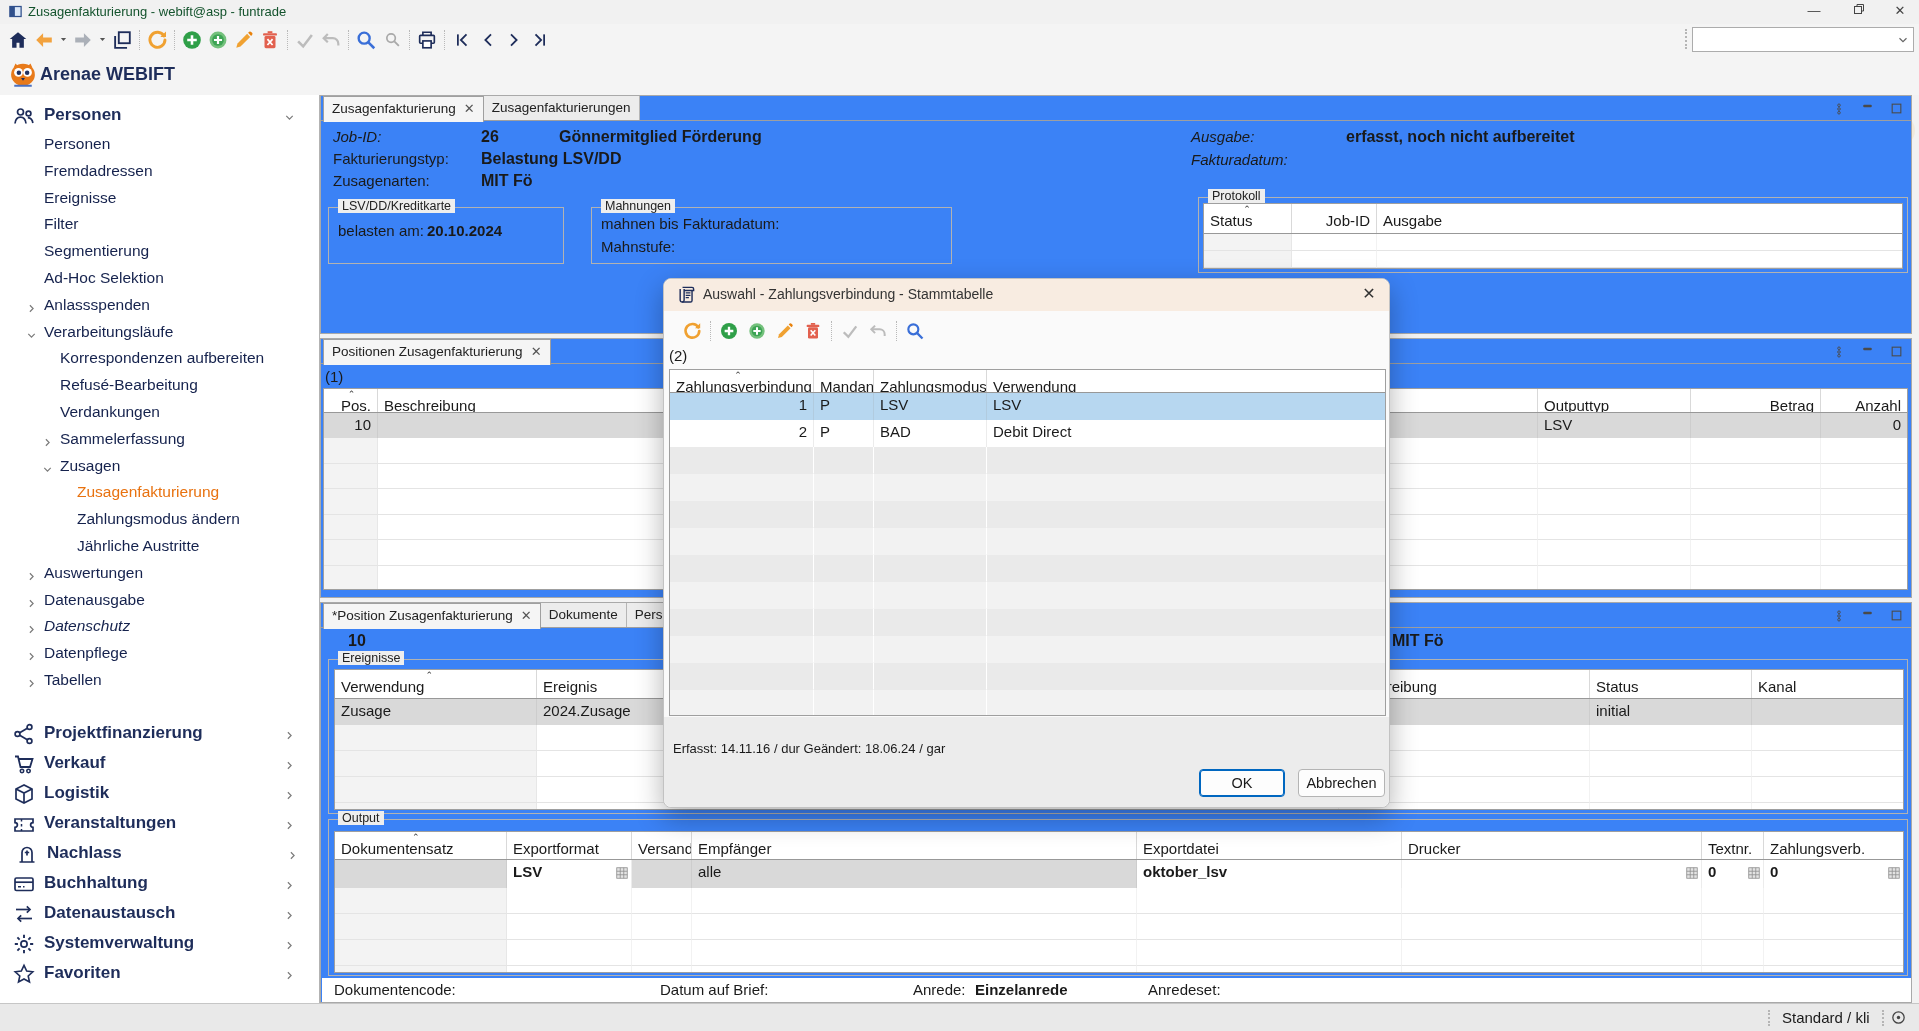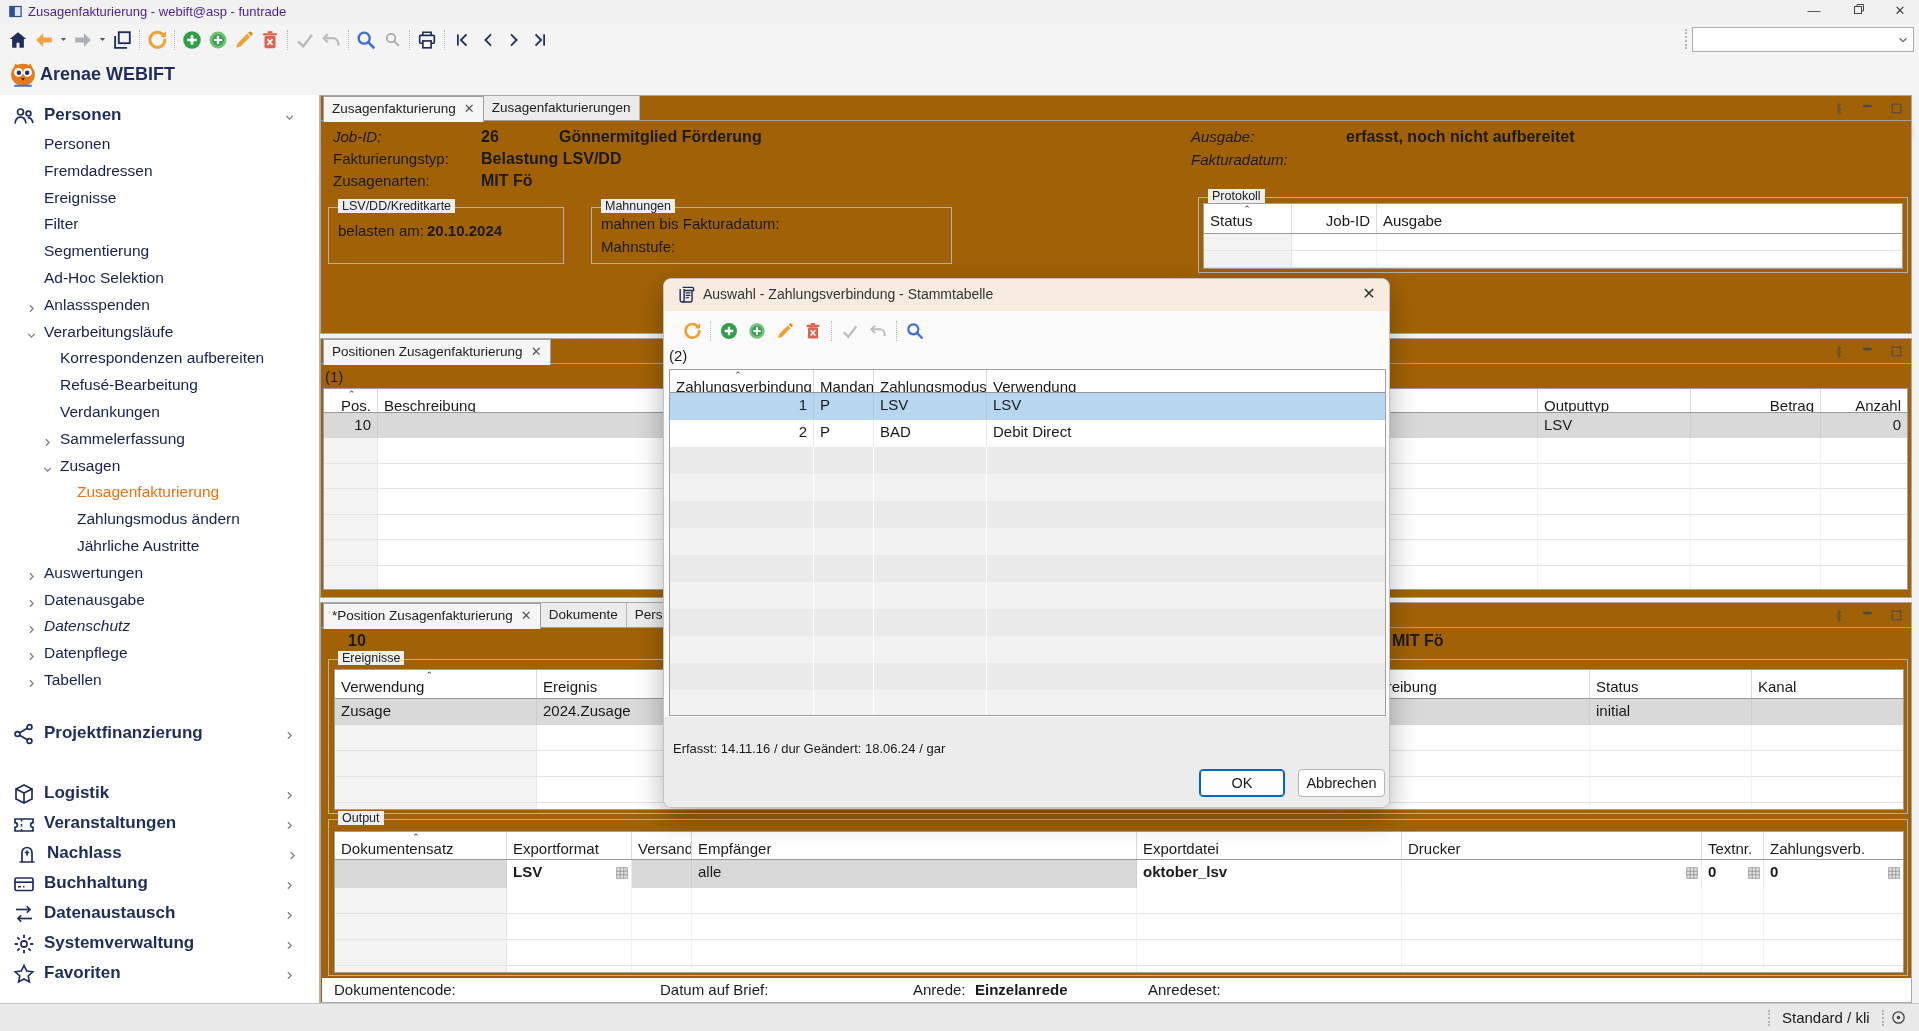--- a/index.html
+++ b/index.html
@@ -1,20 +1,20 @@
 <!DOCTYPE html>
 <html><head>
 <meta charset="utf-8">
 <style>
   * { margin:0; padding:0; box-sizing:border-box; }
   html,body { width:1919px; height:1031px; overflow:hidden; font-family:"Liberation Sans",sans-serif; }
   body { background:#f2f2f2; color:#1a1a1a; }
   .abs { position:absolute; }
   #titlebar { position:absolute; left:0; top:0; width:1919px; height:24px; background:#f1f1f1; }
-  #titlebar .ttext { position:absolute; left:28px; top:4px; font-size:13px; color:#4c1d95; }
+  #titlebar .ttext { position:absolute; left:28px; top:4px; font-size:13px; color:#14532d; }
   .wbtn { position:absolute; top:3px; width:30px; height:18px; text-align:center; color:#444; font-size:13px; }
   #toolbar { position:absolute; left:0; top:24px; width:1919px; height:31px; background:#f4f4f4; display:flex; align-items:center; }
   .tbi { width:24px; height:24px; display:flex; align-items:center; justify-content:center; margin:0 1px; }
   .tbi svg { display:block; }
   .tsep { width:1px; height:20px; border-left:1px dotted #b9b9b9; margin:0 4px; }
   #combo { position:absolute; left:1692px; top:27px; width:222px; height:25px; background:#fff; border:1px solid #acacac; }
   #combo svg { position:absolute; right:3px; top:5px; }
   #combohandle { position:absolute; left:1685px; top:29px; width:3px; height:20px; border-left:2px dotted #b5b5b5; }
   #appheader { position:absolute; left:0; top:55px; width:1919px; height:40px; background:#f4f4f4; }
   #brand { position:absolute; left:40px; top:9px; font-size:18px; font-weight:bold; color:#1e2d5a; }
@@ -23,21 +23,21 @@
   #hdrdiv { position:absolute; left:1876px; top:60px; height:30px; border-left:1px solid #c9c9c9; }
   #sidebar { position:absolute; left:0; top:95px; width:320px; height:908px; background:#fff; border-right:1px solid #b3b3b3; }
   .sbhead { position:relative; height:30px; }
   .sbhead .lbl { position:absolute; left:44px; top:4px; font-size:17px; font-weight:bold; color:#1e2d5a; }
   .sbhead .icn { position:absolute; left:12px; top:3px; }
   .sbhead .chv { position:absolute; left:284px; top:8px; }
   .sbitem { position:relative; height:27px; font-size:15.5px; color:#15224d; }
   .sbitem .lbl { position:absolute; top:4px; }
   .sbitem .chv { position:absolute; top:8px; }
   .sbitem.active .lbl { color:#e87210; }
-  .panel { position:absolute; background:#a16207; border:1px solid #a9a9a9; }
+  .panel { position:absolute; background:#3b82f6; border:1px solid #a9a9a9; }
   .tabbar { position:absolute; left:0; top:0; right:0; height:25px; border-bottom:1px solid #9f9f9f; display:flex; }
   .tab { position:relative; padding:4px 8px 0 8px; font-size:13.5px; color:#222; background:#ececec; border-right:1px solid #b5b5b5; white-space:nowrap; }
   .tab.active { background:#f5f5f5; border:1px solid #9f9f9f; border-bottom:none; z-index:2; height:26px; }
   .tab .x { color:#555; margin-left:8px; font-size:13px; }
   .pctrl { position:absolute; top:5px; width:70px; height:16px; display:flex; justify-content:space-between; }
   .fs { position:absolute; border:1px solid #b2b2b2; }
   .fs .legend { position:absolute; top:-9px; left:9px; background:#eeeeee; padding:0 4px; font-size:12.5px; color:#222; }
   .lab { position:absolute; font-size:15px; white-space:nowrap; }
   .grid { position:absolute; background:#fff; border:1px solid #9f9f9f; overflow:hidden; }
   .ghdr { display:flex; background:#fff; border-bottom:1px solid #989898; }
@@ -346,20 +346,31 @@
         <span class="lbl" style="left: 44px;">Tabellen</span>
       </div>
       <div class="sbhead" style="position: absolute; left: 0px; top: 623.8px; width: 320px;">
         <span class="icn"><svg width="24" height="24" viewBox="0 0 24 24">
             <circle cx="5.5" cy="12" r="2.4" fill="none" stroke="#1e2d5a" stroke-width="1.7"></circle>
             <circle cx="17.5" cy="5" r="2.4" fill="none" stroke="#1e2d5a" stroke-width="1.7"></circle>
             <circle cx="17.5" cy="19" r="2.4" fill="none" stroke="#1e2d5a" stroke-width="1.7"></circle>
             <path d="M7.7 10.8 15.3 6.2M7.7 13.2l7.6 4.6" stroke="#1e2d5a" stroke-width="1.7"></path>
           </svg></span>
         <span class="lbl">Projektfinanzierung</span>
+        <span class="chv"><svg width="11" height="11" viewBox="0 0 24 24">
+            <path d="M8.5 5l7 7-7 7" fill="none" stroke="#7a7a7a" stroke-width="2.6"></path>
+          </svg></span>
+      </div>
+      <div class="sbhead" style="position: absolute; left: 0px; top: 653.8px; width: 320px;">
+        <span class="icn"><svg width="24" height="24" viewBox="0 0 24 24">
+            <path d="M3 4.5h3L8.5 15H18l2.5-8H7" fill="none" stroke="#1e2d5a" stroke-width="1.8"></path>
+            <circle cx="10" cy="19" r="1.7" fill="none" stroke="#1e2d5a" stroke-width="1.6"></circle>
+            <circle cx="16.5" cy="19" r="1.7" fill="none" stroke="#1e2d5a" stroke-width="1.6"></circle>
+          </svg></span>
+        <span class="lbl">Verkauf</span>
         <span class="chv"><svg width="11" height="11" viewBox="0 0 24 24">
             <path d="M8.5 5l7 7-7 7" fill="none" stroke="#7a7a7a" stroke-width="2.6"></path>
           </svg></span>
       </div>
       <div class="sbhead" style="position: absolute; left: 0px; top: 683.8px; width: 320px;">
         <span class="icn"><svg width="24" height="24" viewBox="0 0 24 24">
             <path d="M12 3 4 7v10l8 4 8-4V7Z" fill="none" stroke="#1e2d5a" stroke-width="1.7"></path>
             <path d="M4 7l8 4 8-4M12 11v10" fill="none" stroke="#1e2d5a" stroke-width="1.7"></path>
           </svg></span>
         <span class="lbl">Logistik</span>

